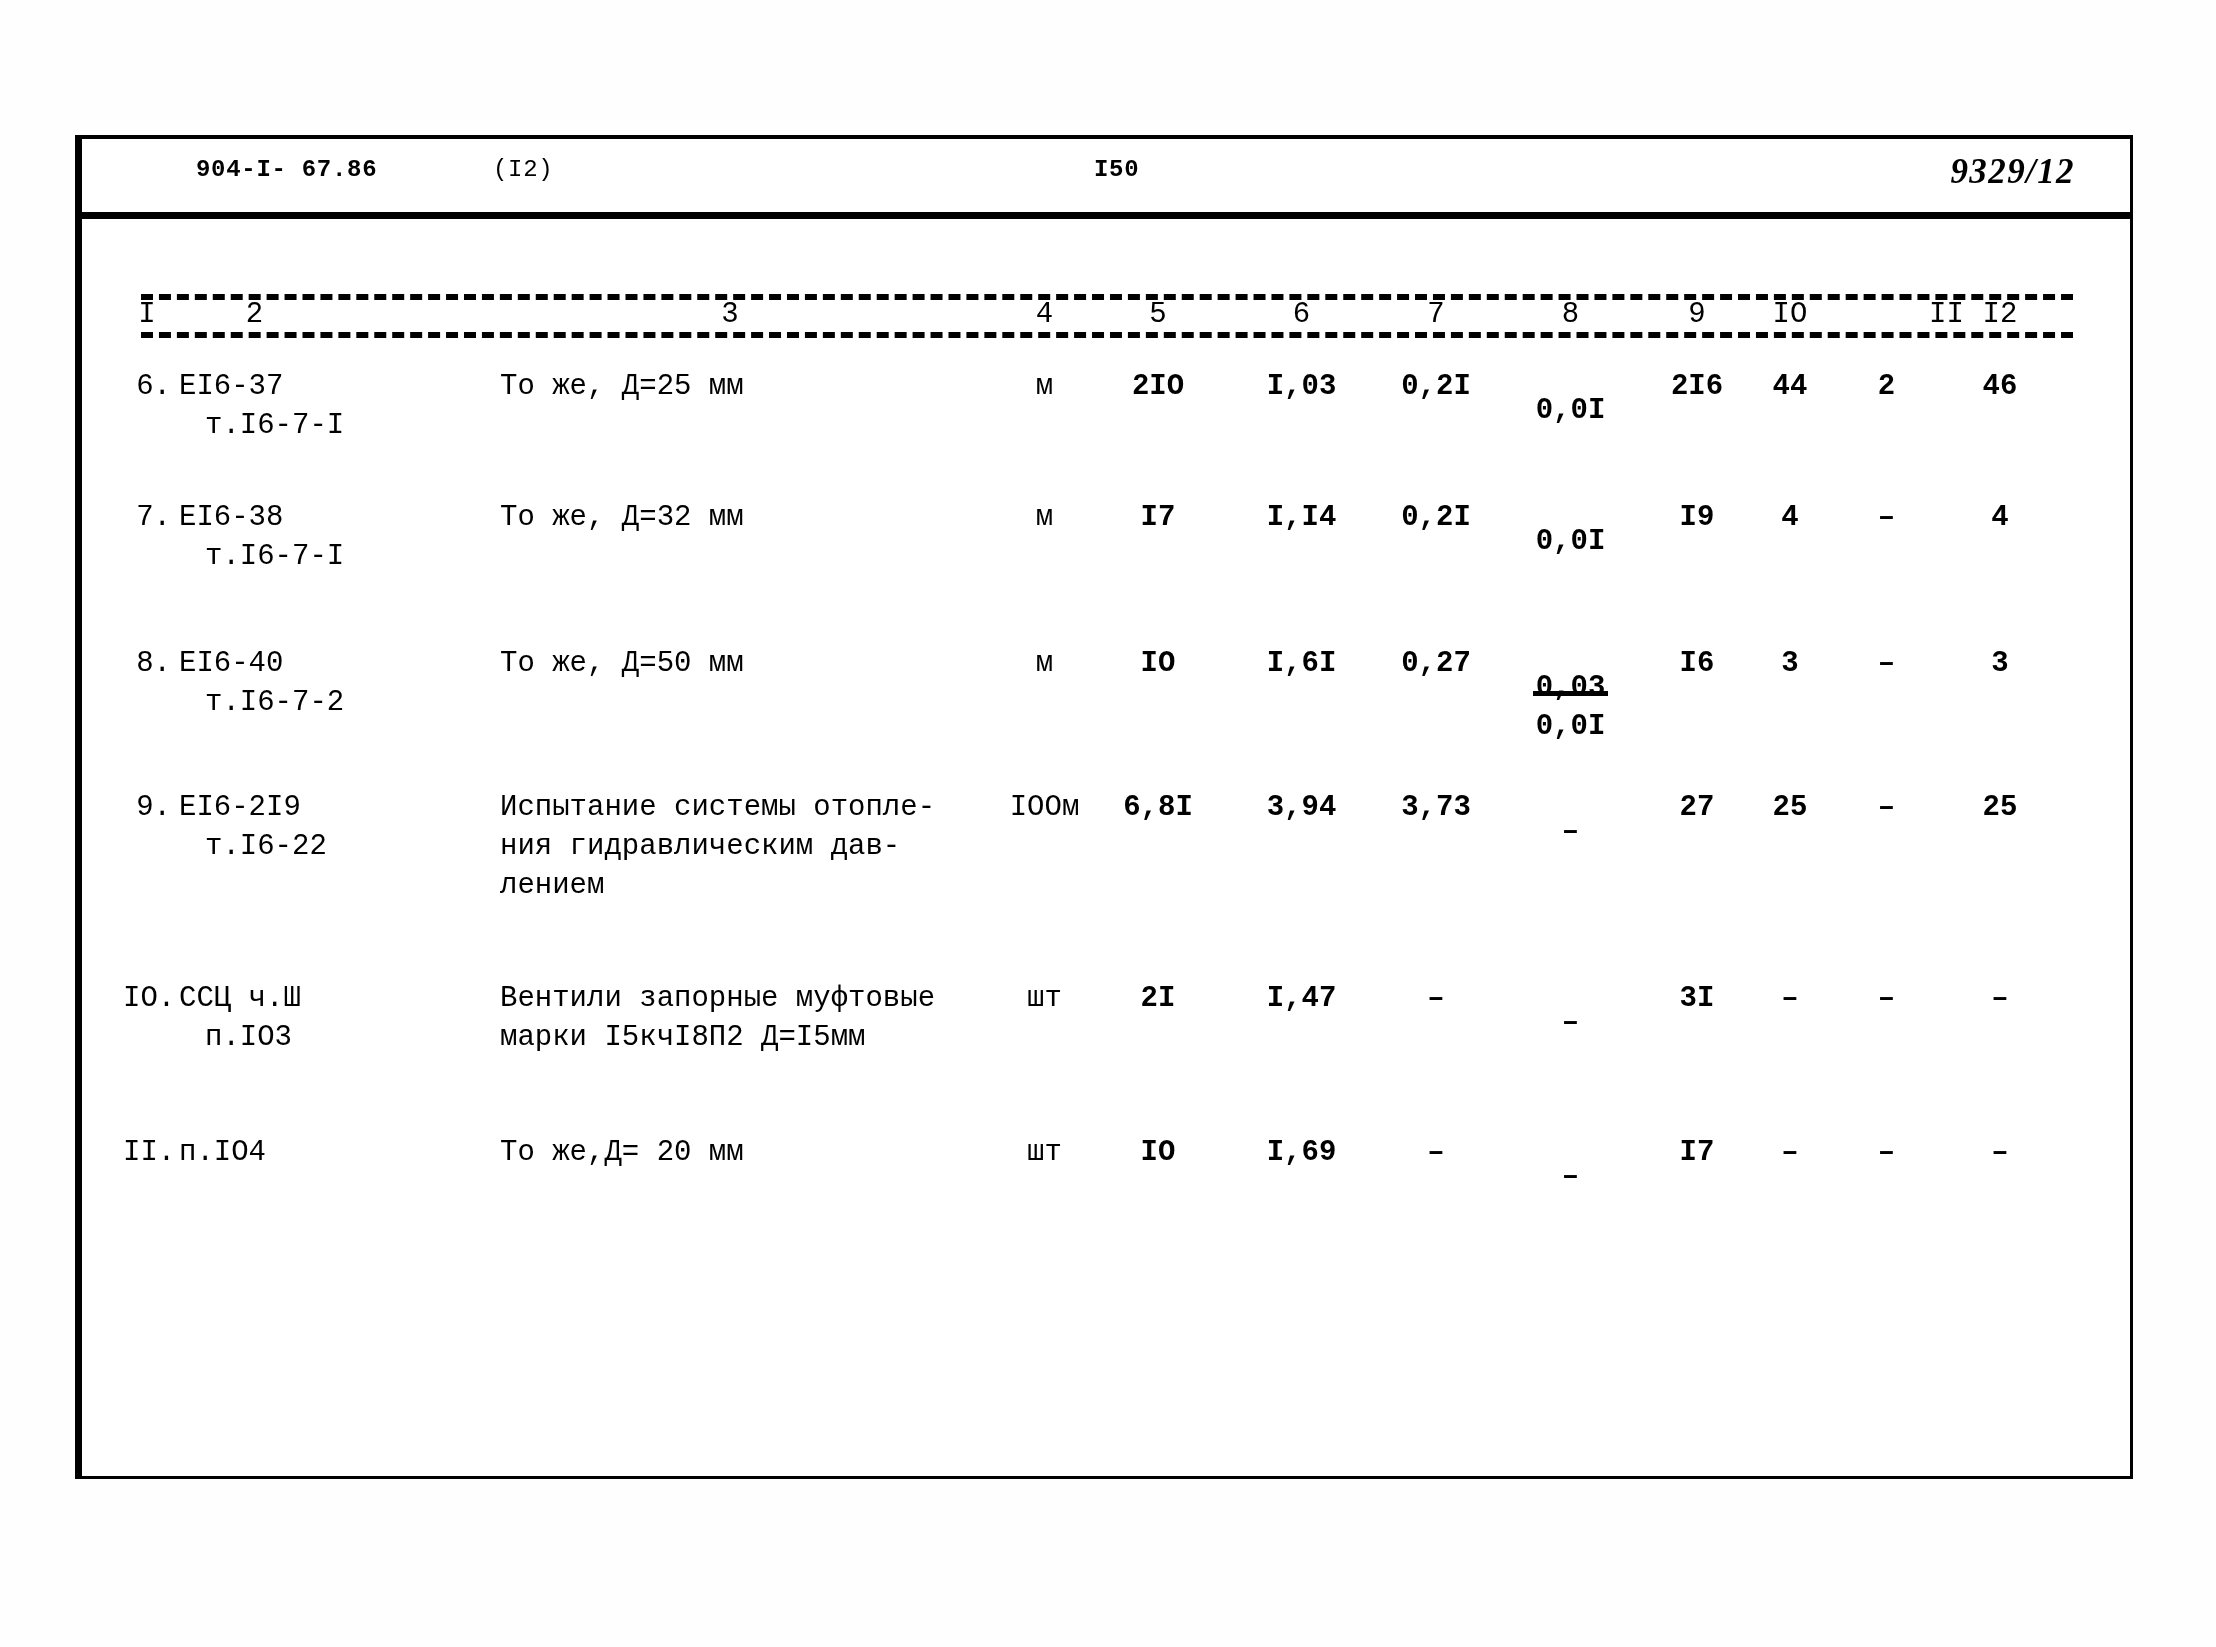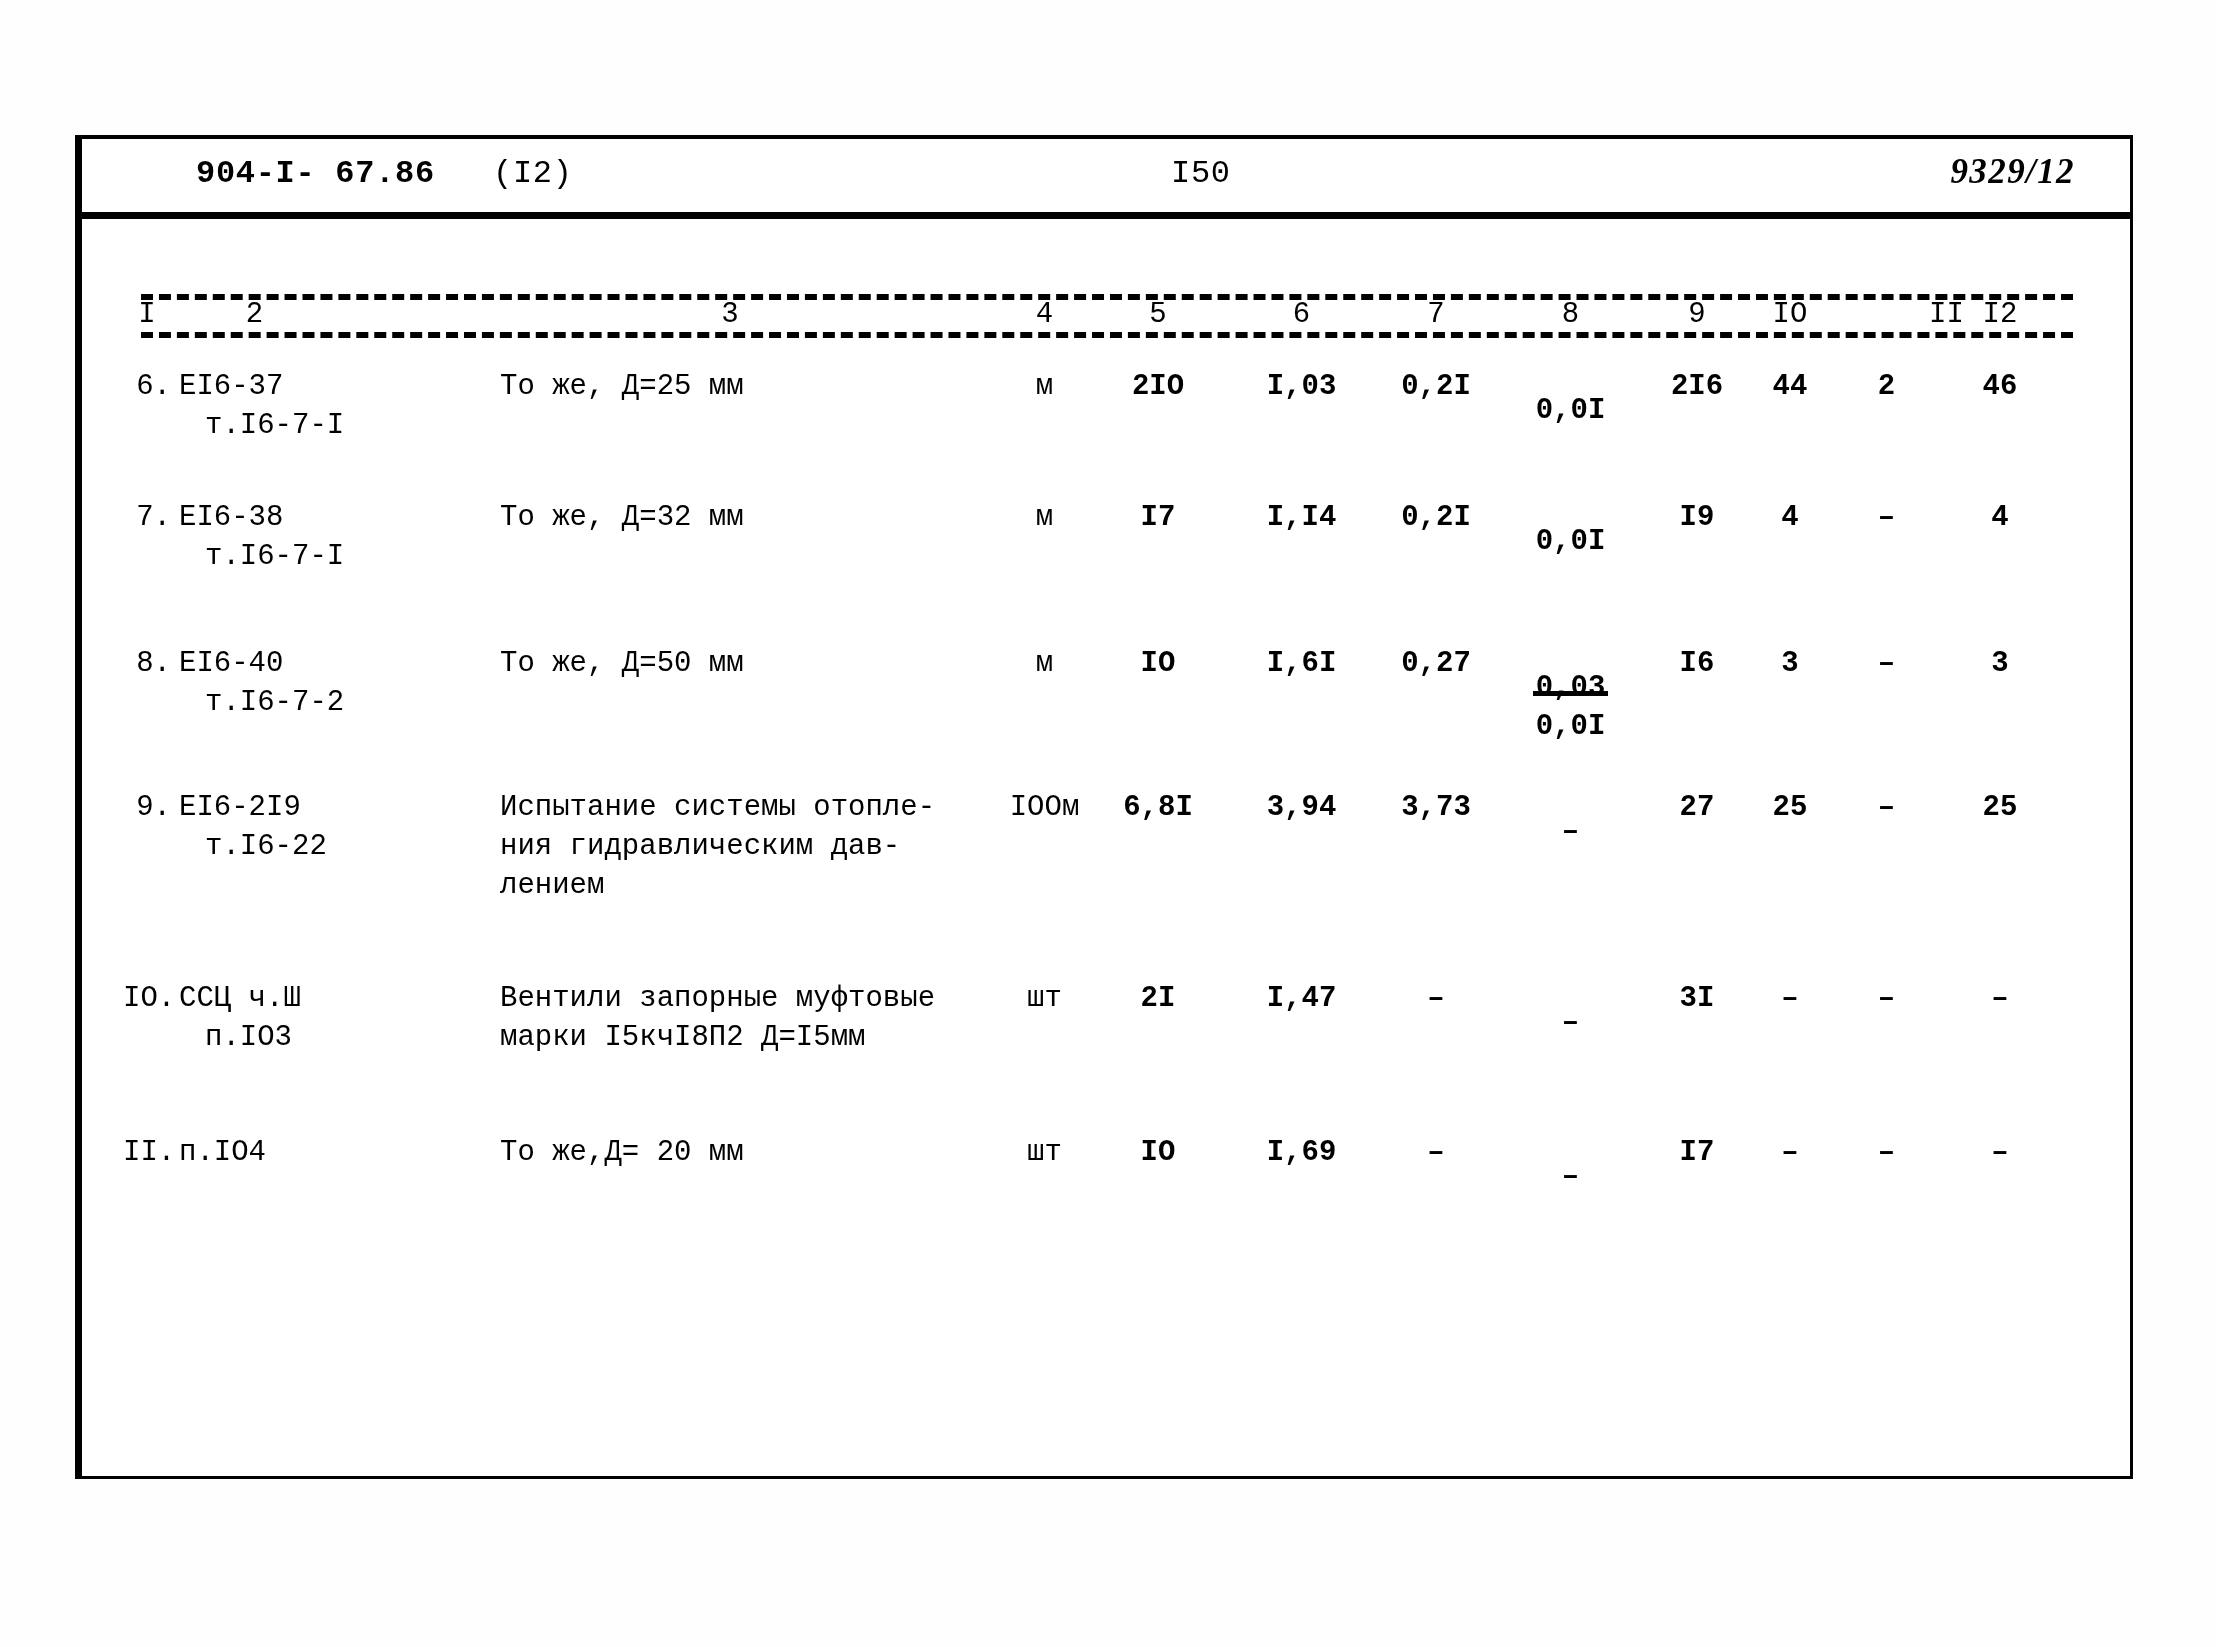--- a/index.html
+++ b/index.html
@@ -46,28 +46,28 @@
     left: 0;
     top: 0;
     width: 100%;
     height: 80px;
     border-bottom: 7.6px solid #000;
     box-sizing: border-box;
   }
   .hdr-cell {
     position: absolute;
     top: 19.3px;
-    font-size: 32px;
+    font-size: 24px;
     letter-spacing: 0.7px;
     white-space: nowrap;
     line-height: 1;
   }
   #doc-code      { left: 114px; font-weight: 700; }
   #sheet-variant { left: 411px; font-weight: 400; }
-  #page-number   { left: 1089px; font-weight: 400; text-align: center; }
+  #page-number   { left: 1012px; font-weight: 700; text-align: center; }
   #archive-code  {
     right: 55px;
     top: 15px;
     font-family: "Liberation Serif", "DejaVu Serif", serif;
     font-style: italic;
     font-weight: 700;
     font-size: 35px;
     letter-spacing: 1.4px;
   }
 

